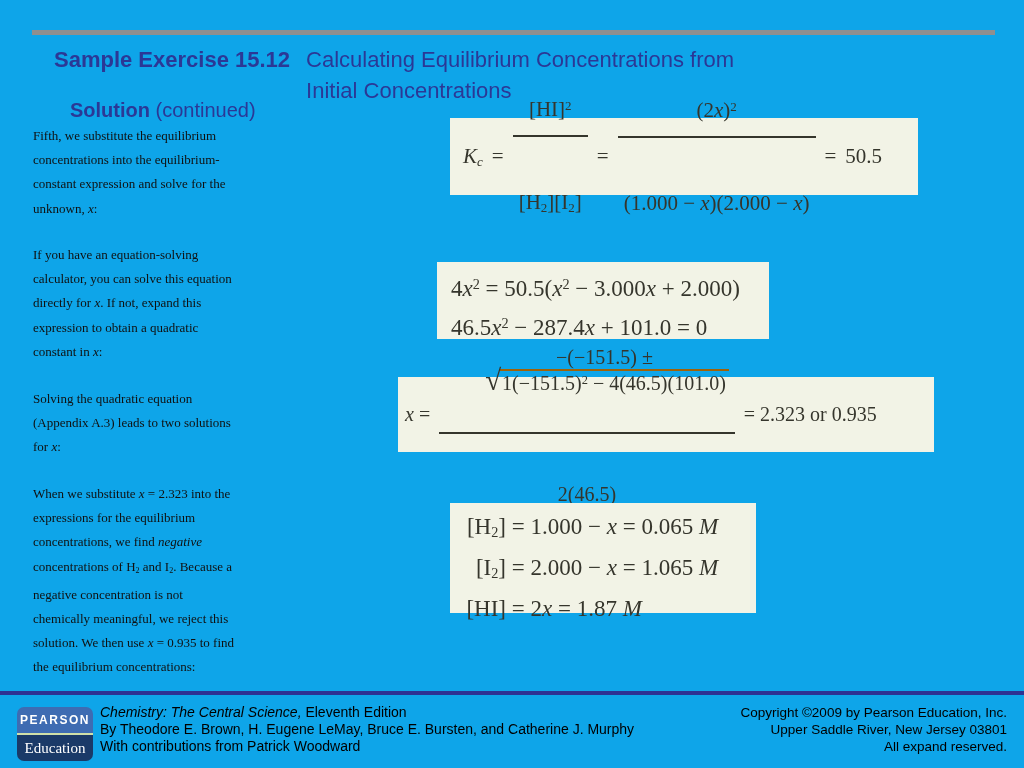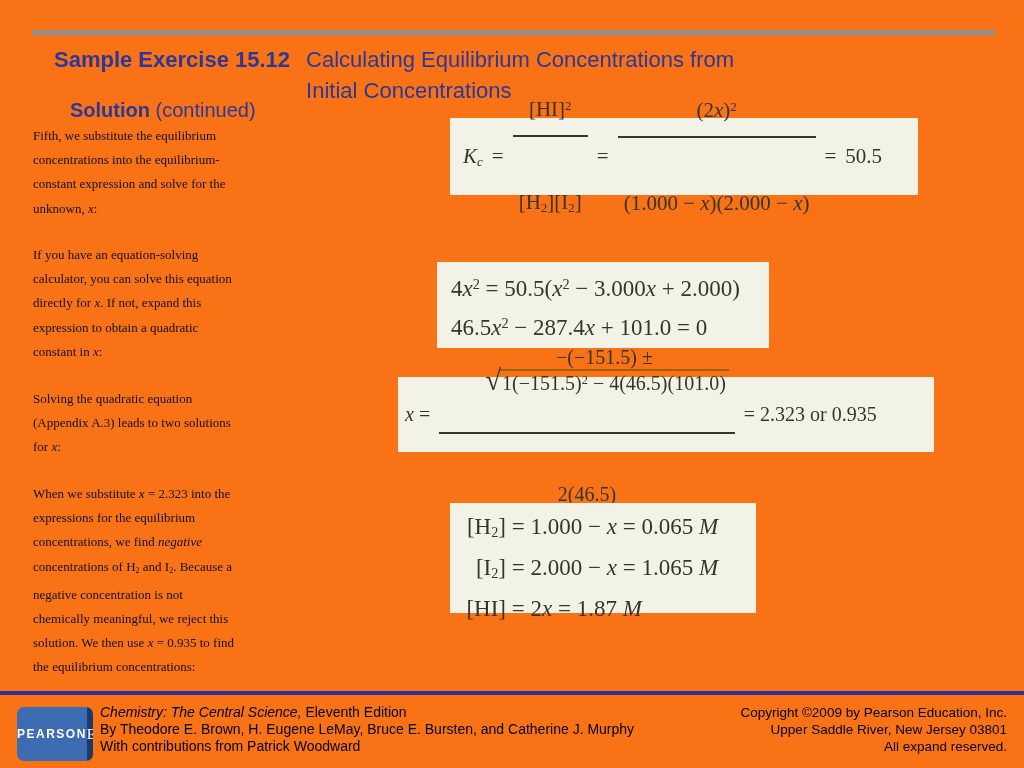--- a/index.html
+++ b/index.html
@@ -1,16 +1,16 @@
 <!DOCTYPE html>
 <html><head>
 <meta charset="utf-8">
 <style>
   html,body{margin:0;padding:0;background:#ffffff;}
-  #slide{position:relative;width:1024px;height:768px;background:#f97316;overflow:hidden;
+  #slide{position:relative;width:1024px;height:768px;background:#0ea5e9;overflow:hidden;
          font-family:"Liberation Sans",sans-serif;}
 
   
   .rs-i{font-style:italic;}
   .rs-b{font-weight:bold;}
   .rs-sub{font-size:0.62em;vertical-align:-0.22em;}
   .rs-sup{font-size:0.62em;vertical-align:0.5em;}
 
   
   .top-rule{position:absolute;left:32px;top:30px;width:963px;height:5px;background:#8f8f8f;}
@@ -35,33 +35,33 @@
   .op{margin:0 9px;}
   .frac{display:inline-block;vertical-align:middle;text-align:center;}
   .fnum{display:block;padding:0 6px 13px;border-bottom:2px solid #35352c;white-space:nowrap;}
   .fden{display:block;padding:3px 6px 0;white-space:nowrap;}
   .sqrt{display:inline-flex;align-items:flex-start;}
   .rad-sign{font-size:1.45em;line-height:0.85;margin-right:-2px;transform:translateY(-0.04em);}
   .radicand{border-top:2px solid #a16207;padding:1px 3px 0;}
 
   .eq-kc{left:450px;top:118px;width:468px;height:77px;display:flex;align-items:center;
          padding-left:13px;font-size:21px;}
-  .eq-expansion{left:437px;top:262px;width:332px;height:86px;font-size:23px;
+  .eq-expansion{left:437px;top:262px;width:332px;height:77px;font-size:23px;
                 padding:5px 8px 0 14px;line-height:34px;}
   .eq-formula{left:398px;top:377px;width:536px;height:75px;display:flex;align-items:center;
               padding-left:7px;font-size:20px;}
   .eq-conc{left:450px;top:503px;width:306px;height:110px;font-size:23px;
            padding-top:6px;line-height:35px;}
   .eq-conc .conc-line{white-space:nowrap;}
   .eq-conc .lbl{display:inline-block;width:56px;text-align:right;white-space:pre;}
 
   
   .footer-rule{position:absolute;left:0;top:691px;width:1024px;height:4px;background:#2e3192;}
   .pearson-logo{position:absolute;left:17px;top:707px;width:76px;height:54px;border-radius:7px;
-                overflow:hidden;display:flex;flex-direction:row;justify-content:space-between;}
+                overflow:hidden;display:flex;flex-direction:column;justify-content:space-between;}
   .logo-top{flex:1;background:#3e6cb2;color:#ffffff;display:flex;align-items:center;justify-content:center;
             font-size:12px;font-weight:bold;letter-spacing:1.5px;}
   .logo-div{height:2px;background:#cfe0a8;}
   .logo-bottom{flex:1;background:#1a3a68;color:#ffffff;display:flex;align-items:center;justify-content:center;
                font-family:"Liberation Serif",serif;font-size:15px;}
   .footer-left{position:absolute;left:100px;top:704px;font-size:14px;line-height:17.2px;color:#000000;}
   .footer-right{position:absolute;right:17px;top:704px;font-size:13.5px;line-height:17.2px;color:#000000;
                 text-align:right;}
 </style>
 </head>

